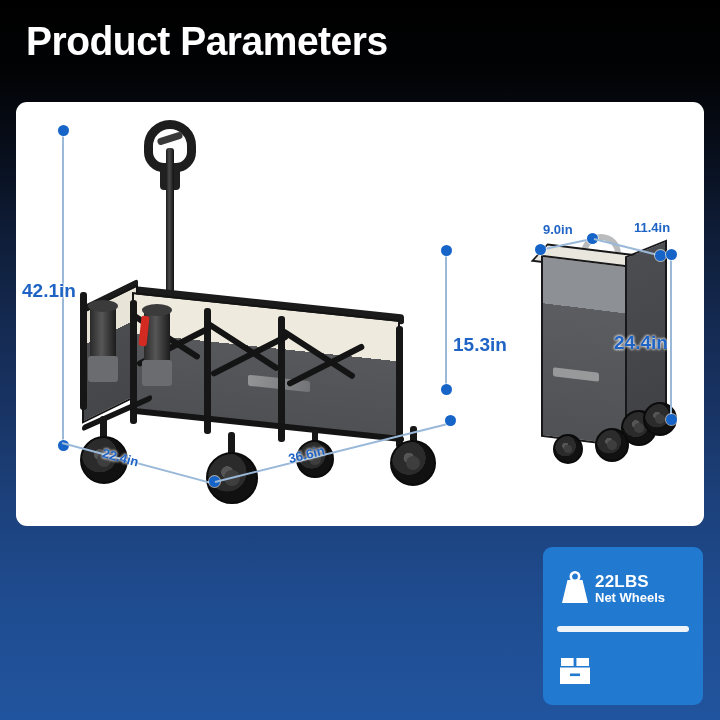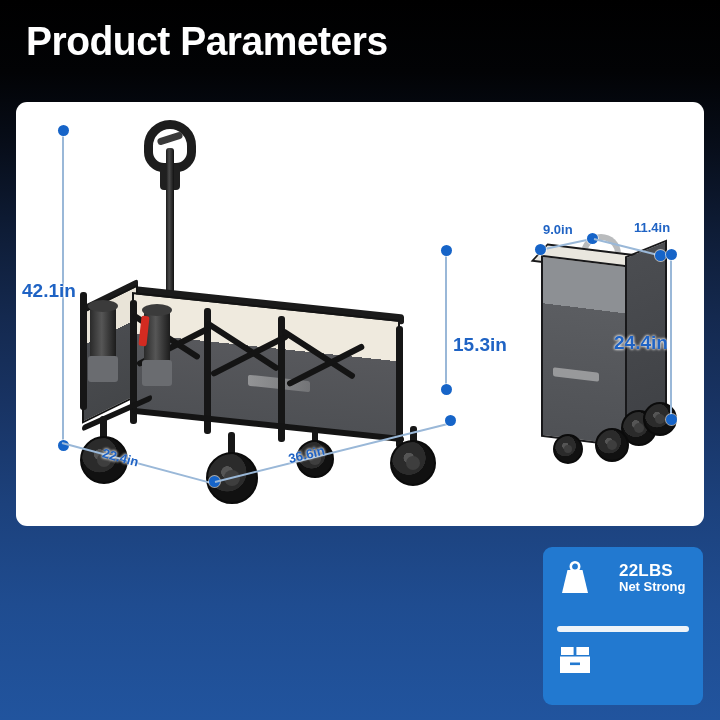--- a/index.html
+++ b/index.html
@@ -238,21 +238,21 @@
 
   
   .spec-card {
     position: absolute;
     left: 543px; top: 547px;
     width: 160px; height: 158px;
     background: #2279d0;
     border-radius: 9px;
     padding: 14px 12px;
   }
-  .spec-row { display: flex; align-items: flex-start; gap: 24px; height: 56px; }
+  .spec-row { display: flex; align-items: center; gap: 0; height: 56px; }
   .spec-text { line-height: 1.12; }
   .spec-value {
     color: #ffffff; font-size: 17px; font-weight: bold;
     font-family: "Liberation Sans Narrow", "Liberation Sans", sans-serif;
     letter-spacing: .2px;
   }
   .spec-caption {
     color: #ffffff; font-size: 13px; font-weight: bold;
     font-family: "Liberation Sans Narrow", "Liberation Sans", sans-serif;
   }
@@ -371,21 +371,21 @@
 
     <div class="spec-row">
       <div class="icon-box">
         <svg width="38" height="36" viewBox="0 0 38 36" aria-hidden="true">
           <circle cx="19" cy="5.5" r="4.2" fill="none" stroke="#ffffff" stroke-width="2.6"></circle>
           <path d="M11.5 9 H26.5 L32 32 H6 Z" fill="#ffffff"></path>
         </svg>
       </div>
       <div class="spec-text">
         <div class="spec-value">22LBS</div>
-        <div class="spec-caption">Net Strong</div>
+        <div class="spec-caption">Net Wheels</div>
       </div>
     </div>
 
     <div class="spec-divider"></div>
 
     <div class="spec-row">
       <div class="icon-box">
         <svg width="38" height="34" viewBox="0 0 38 34" aria-hidden="true">
           <path d="M5 4 H17.6 V12 H5 Z" fill="#ffffff"></path>
           <path d="M20.4 4 H33 V12 H20.4 Z" fill="#ffffff"></path>

